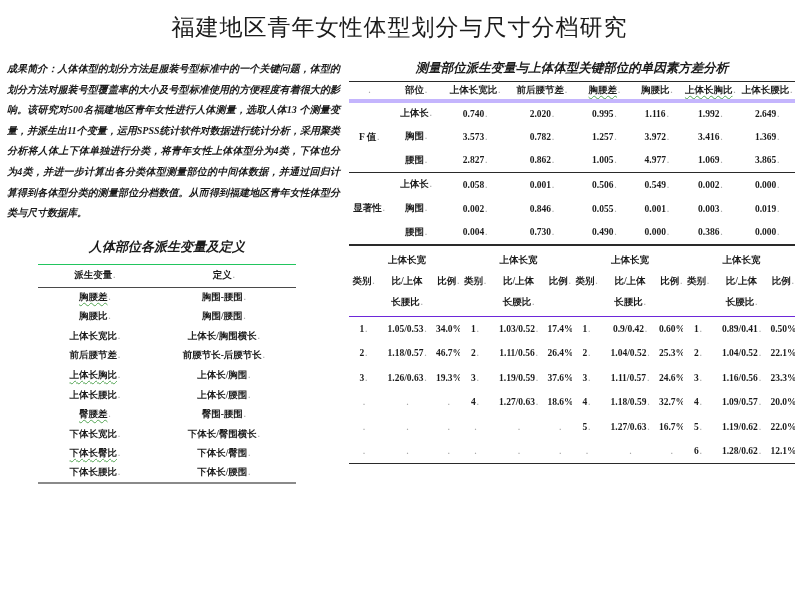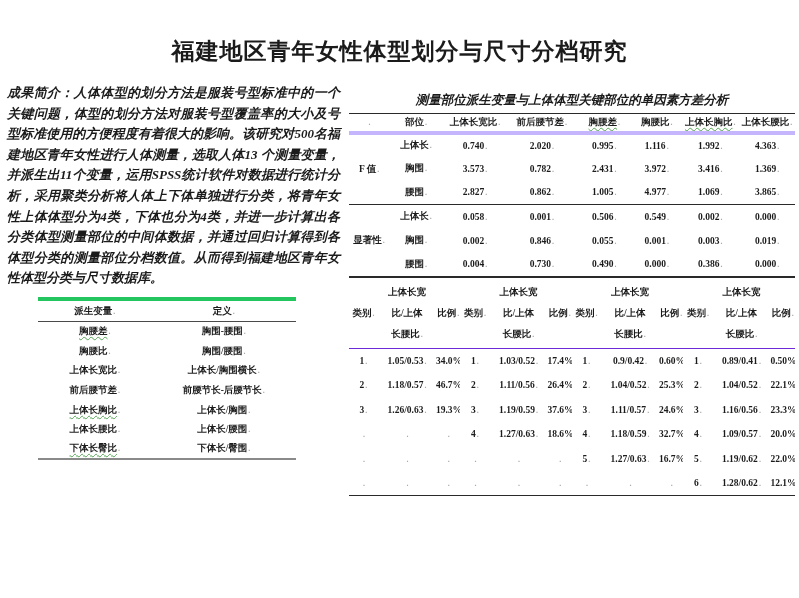--- a/index.html
+++ b/index.html
@@ -3,36 +3,36 @@
 <meta charset="utf-8">
 <style>
   html,body{margin:0;padding:0;background:#ffffff;}
   body{
     width:799px;height:598px;overflow:hidden;
     font-family:"Liberation Serif", serif;
     color:#1b1b1b;
   }
   .page{position:relative;width:799px;height:598px;background:#fff;}
   .main-title{
-    text-align:center;font-size:23px;font-weight:bold;
-    margin:36px 0 14px 0;letter-spacing:1px;
+    text-align:center;font-size:23px;font-weight:normal;
+    margin:12px 0 14px 0;letter-spacing:1px;
   }
   .content{display:flex;padding:0 4px 0 7px;}
   .left-col{flex:0 0 333px;width:333px;}
   .right-col{flex:1;padding-left:9px;min-width:0;}
 
   .intro{
-    margin:2px 0 0 0;font-size:13px;line-height:20.6px;
+    margin:2px 0 0 0;font-size:10px;line-height:20.6px;
     font-style:italic;font-weight:600;text-align:justify;
   }
   .intro .lead{font-weight:bold;}
 
   .tbl-title{text-align:center;font-weight:bold;font-style:italic;}
   .derived-title{font-size:13px;margin:14px 0 4px 0;font-style:italic;}
-  .anova-title{font-size:12.5px;margin:11px 0 4px 0;}
+  .anova-title{font-size:12.5px;margin:3px 0 4px 0;}
   .kmeans-title{font-size:12.5px;margin:19px 0 4px 0;}
 
   table{border-collapse:collapse;table-layout:fixed;}
   th,td{
     font-weight:bold;text-align:center;vertical-align:middle;
     padding:0;font-size:9.5px;overflow:hidden;white-space:nowrap;
   }
   
   .doc th::after,.doc td::after{
     content:".";color:#a6a6a6;font-size:8px;margin-left:1px;font-style:normal;
@@ -40,21 +40,21 @@
   .sp{
     text-decoration:underline;
     text-decoration-style:wavy;
     text-decoration-color:#53a553;
     text-decoration-thickness:1px;
     text-underline-offset:2px;
   }
 
   
   .derived-wrap{width:300px;margin-left:10px;}
-  .derived{width:258px;margin:8px auto;border-top:4px solid #22c55e;border-bottom:2px solid #8a8a8a;}
+  .derived{width:258px;margin:8px auto;border-top:1px solid #22c55e;border-bottom:2px solid #8a8a8a;}
   .derived thead tr{height:23px;}
   .derived thead th{border-bottom:1px solid #4a4a4a;font-size:9.5px;}
   .derived tbody tr{height:19.6px;}
   .derived col.c-name{width:44%;}
   .derived col.c-def{width:56%;}
 
   
   .anova{width:100%;border-top:1.3px solid #2a2a2a;border-bottom:1.3px solid #2a2a2a;}
   .anova thead tr{height:19px;}
   .anova thead th{border-bottom:4px solid #c4b5fd;}
@@ -73,20 +73,21 @@
 
 <div class="page">
   <h1 class="main-title">福建地区青年女性体型划分与尺寸分档研究</h1>
 
   <div class="content">
 
     <div class="left-col">
       <p class="intro"><span class="lead">成果简介：</span><span>人体体型的划分方法是服装号型标准中的一个关键问题，体型的划分方法对服装号型覆盖率的大小及号型标准使用的方便程度有着很大的影响。该研究对500名福建地区青年女性进行人体测量，选取人体13 个测量变量，并派生出11个变量，运用SPSS统计软件对数据进行统计分析，采用聚类分析将人体上下体单独进行分类，将青年女性上体体型分为4类，下体也分为4类，并进一步计算出各分类体型测量部位的中间体数据，并通过回归计算得到各体型分类的测量部位分档数值。从而得到福建地区青年女性体型分类与尺寸数据库。</span></p>
 
       <div class="derived-wrap">
+        <div class="tbl-title derived-title">人体部位各派生变量及定义</div>
         <table class="derived doc">
           <colgroup>
               <col class="c-name">
               <col class="c-def">
             </colgroup>
         <thead>
               <tr>
                 <th>派生变量</th>
                 <th>定义</th>
               </tr>
@@ -110,22 +111,34 @@
               </tr>
               <tr>
                 <td><span class="sp">上体长胸比</span></td>
                 <td>上体长/胸围</td>
               </tr>
               <tr>
                 <td><span>上体长腰比</span></td>
                 <td>上体长/腰围</td>
               </tr>
               <tr>
+                <td><span class="sp">臀腰差</span></td>
+                <td>臀围-腰围</td>
+              </tr>
+              <tr>
+                <td><span>下体长宽比</span></td>
+                <td>下体长/臀围横长</td>
+              </tr>
+              <tr>
                 <td><span class="sp">下体长臀比</span></td>
                 <td>下体长/臀围</td>
+              </tr>
+              <tr>
+                <td><span>下体长腰比</span></td>
+                <td>下体长/腰围</td>
               </tr>
             </tbody>
           </table>
       </div>
     </div>
 
     <div class="right-col">
       <div>
         <div class="tbl-title anova-title">测量部位派生变量与上体体型关键部位的单因素方差分析</div>
         <table class="anova doc">
@@ -153,27 +166,27 @@
             </thead>
             <tbody class="first-group">
               <tr>
                 <td rowspan="3">F 值</td>
                 <td>上体长</td>
                 <td>0.740</td>
                 <td>2.020</td>
                 <td>0.995</td>
                 <td>1.116</td>
                 <td>1.992</td>
-                <td>4.363</td>
+                <td>2.649</td>
               </tr>
               <tr>
                 <td>胸围</td>
                 <td>3.573</td>
                 <td>0.782</td>
-                <td>2.431</td>
+                <td>1.257</td>
                 <td>3.972</td>
                 <td>3.416</td>
                 <td>1.369</td>
               </tr>
               <tr>
                 <td>腰围</td>
                 <td>2.827</td>
                 <td>0.862</td>
                 <td>1.005</td>
                 <td>4.977</td>

